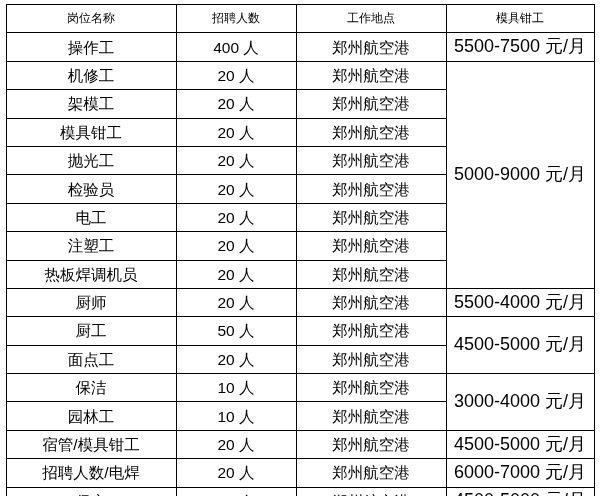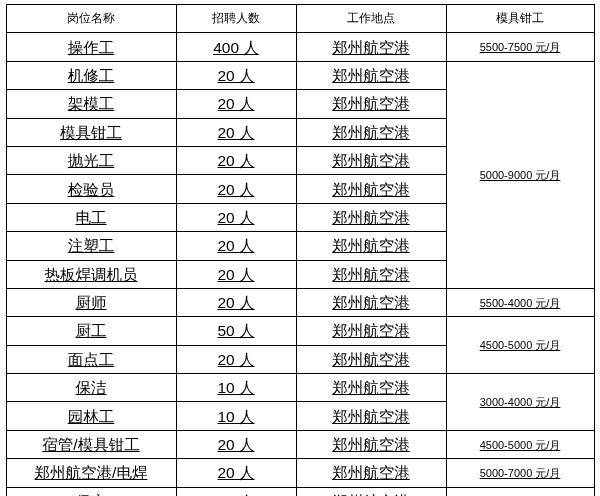--- a/index.html
+++ b/index.html
@@ -39,28 +39,27 @@
     line-height: 1.1;
     white-space: nowrap;
   }
   thead th {
     font-size: 17px;
     font-weight: bold;
     height: 32px;
   }
   tbody td {
     font-size: 15.5px;
-    text-decoration: underline;
   }
   .col-post { width: 170px; }
   .col-count { width: 120px; }
   .col-place { width: 150px; }
   .col-salary { width: 148px; }
   td.salary-cell {
-    font-size: 11px;
+    font-size: 18px;
   }
   th.head-post, th.head-count, th.head-place, th.head-salary {
     font-size: 12px;
   }
 </style>
 </head>
 <body>
 
 <div class="sheet">
   <table class="job-table">
@@ -154,24 +153,24 @@
           <td>10 人</td>
           <td>郑州航空港</td>
         </tr>
         <tr>
           <td>宿管/模具钳工</td>
           <td>20 人</td>
           <td>郑州航空港</td>
           <td class="salary-cell" rowspan="1">4500-5000 元/月</td>
         </tr>
         <tr>
-          <td>郑州航空港/电焊</td>
+          <td>招聘人数/电焊</td>
           <td>20 人</td>
           <td>郑州航空港</td>
-          <td class="salary-cell" rowspan="1">5000-7000 元/月</td>
+          <td class="salary-cell" rowspan="1">6000-7000 元/月</td>
         </tr>
         <tr>
           <td>保安</td>
           <td>10 人</td>
           <td>郑州航空港</td>
           <td class="salary-cell" rowspan="1">4500-5000 元/月</td>
         </tr>
       </tbody>
   </table>
 </div>

